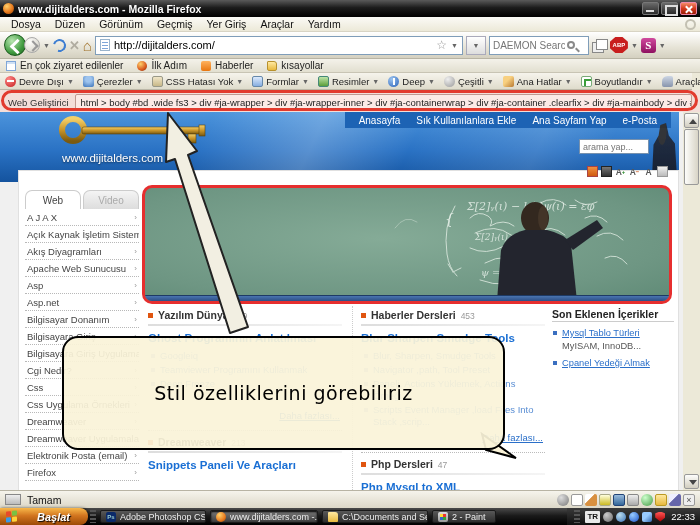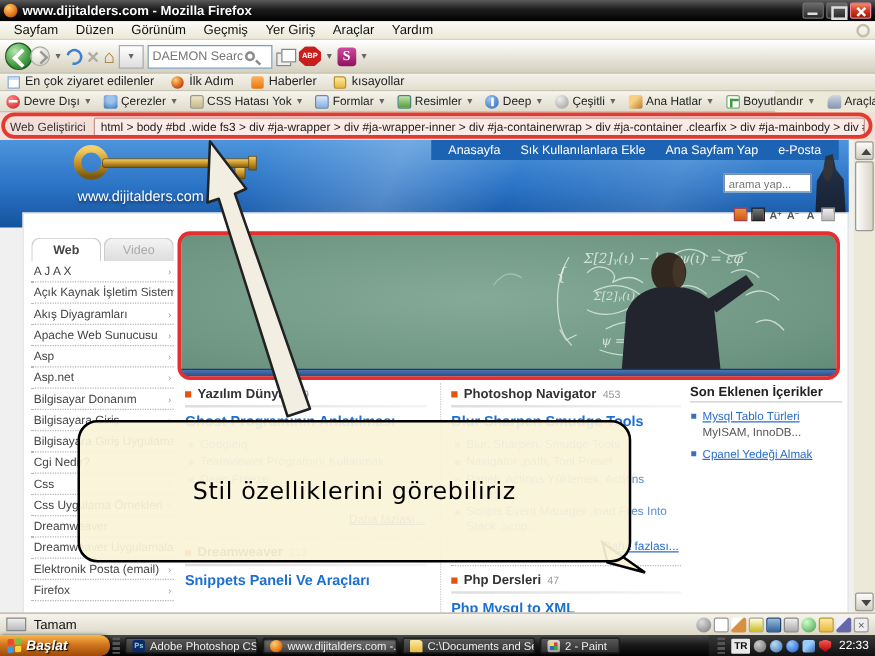--- a/index.html
+++ b/index.html
@@ -54,21 +54,21 @@
 
 #bmbar{position:absolute;left:0;top:59px;width:700px;height:14px;background:linear-gradient(#f4f2ea,#e2dfd0);display:flex;align-items:center;padding:0 6px;gap:14px;border-bottom:1px solid #c8c4b4}
 .bmi{display:flex;align-items:center;gap:4px;font-size:10px;color:#222;white-space:nowrap}
 .ic10{width:10px;height:10px;flex:0 0 auto}
 .ic-page{background:#fff;border:1px solid #7fa6d8;box-shadow:inset 0 2px 0 #cfe0f4}
 .ic-fx{border-radius:50%;background:radial-gradient(circle at 35% 30%,#ffd06a,#d8581e 60%,#7a2800)}
 .ic-rss{border-radius:2px;background:linear-gradient(#ffb25e,#e87610)}
 .ic-folder{background:linear-gradient(#ffe9a0,#e8b93e);border:1px solid #b8912c;border-radius:1px 3px 2px 2px}
 
 
-#devbar{position:absolute;left:0;top:73px;width:620px;height:17px;background:linear-gradient(#f6f4ec,#dfdccc);display:flex;align-items:center;padding:0 5px;gap:9px;border-bottom:1px solid #bbb7a7}
+#devbar{position:absolute;left:0;top:73px;width:692px;height:17px;background:linear-gradient(#f6f4ec,#dfdccc);display:flex;align-items:center;padding:0 5px;gap:9px;border-bottom:1px solid #bbb7a7}
 .dvi{display:flex;align-items:center;gap:3px;font-size:9.5px;color:#222;white-space:nowrap}
 .dv-ic{width:11px;height:11px;border-radius:2px;flex:0 0 auto;position:relative}
 .dv-block{border-radius:50%;background:radial-gradient(circle at 35% 30%,#f88,#c41e1e)}
 .dv-block::after{content:"";position:absolute;left:2px;top:4.5px;width:7px;height:2px;background:#fff}
 .dv-person{background:radial-gradient(circle at 50% 30%,#9ec4ee 30%,#3a72b8)}
 .dv-css{background:linear-gradient(#f0e6c8,#c8b888);border:1px solid #998}
 .dv-form{background:linear-gradient(#dceafc,#88aee0);border:1px solid #68a}
 .dv-img{background:linear-gradient(#bfe4a8,#5a9e3a);border:1px solid #487}
 .dv-info{border-radius:50%;background:radial-gradient(circle at 35% 30%,#9cc4f0,#2a62b8)}
 .dv-info::after{content:"";position:absolute;left:4.5px;top:2px;width:2px;height:7px;background:#fff}
@@ -105,21 +105,21 @@
 .cic.sq2{background:linear-gradient(#777,#333);border:1px solid #222;color:#eee}
 .cic .sup{font-size:6px;line-height:1}
 .cic.fp .sup{color:#2a8a2a}
 .cic.fm .sup{color:#d05010}
 .cic.prn{background:linear-gradient(#eee,#bbb);border:1px solid #999}
 
 
 #sidebar{position:absolute;left:25px;top:78px;width:114px;bottom:0}
 #sidetabs{display:flex;height:19px}
 .stab{flex:1;display:flex;align-items:center;justify-content:center;font-size:10px;border:1px solid #ccc;border-bottom:none;border-radius:7px 7px 0 0}
-.stab.active{background:#fff;color:#444;font-weight:bold}
+.stab.active{background:#fff;color:#444;font-weight:normal}
 .stab.idle{background:linear-gradient(#f4f4f4,#ddd);color:#aaa;margin-left:2px}
 #sidelist .sli{height:17px;display:flex;align-items:center;justify-content:space-between;border-bottom:1px dotted #b8b8b8;font-size:9.5px;color:#444;padding:0 2px;white-space:nowrap;overflow:hidden}
 #sidelist .sli .chev{color:#999;font-size:8px}
 
 
 #banner{position:absolute;left:142px;top:73px;width:530px;height:119px;border:3px solid #e62e2e;border-radius:10px;overflow:hidden;background:radial-gradient(ellipse at 45% 45%,#85ab97,#6e9683 70%,#5f8a76)}
 #banner svg{position:absolute;left:0;top:0}
 #banner .bluestrip{position:absolute;left:0;bottom:0;width:100%;height:6px;background:linear-gradient(#4a74b0,#2c4f86);border-top:1px solid #1d3a66}
 
 
@@ -158,21 +158,21 @@
 
 
 #statusbar{position:absolute;left:0;top:490px;width:700px;height:18px;background:linear-gradient(#f6f4ec,#dcd8c8);border-top:1px solid #b8b4a4;display:flex;align-items:center;padding:0 5px;gap:6px}
 #statusbar .stico{width:16px;height:11px;border:1px solid #888;background:linear-gradient(#eee,#bbb)}
 #statusbar .sttext{font-size:10.5px;color:#111}
 #statusbar .sticons{margin-left:auto;display:flex;gap:2px;align-items:center}
 .st-ic{width:12px;height:12px;border-radius:2px}
 
 
 #taskbar{position:absolute;left:0;top:508px;width:700px;height:17px;background:linear-gradient(#4a4a4a,#1a1a1a 45%,#000);display:flex;align-items:center}
-#startbtn{height:17px;width:88px;border-radius:0 8px 8px 0;background:linear-gradient(#f8b84a,#d2751f 45%,#9c4a06);display:flex;align-items:center;gap:4px;padding:0 8px 0 6px;box-shadow:1px 0 3px rgba(0,0,0,.6)}
+#startbtn{height:17px;width:88px;border-radius:0 8px 8px 0;background:linear-gradient(#f8b84a,#d2751f 45%,#9c4a06);display:flex;align-items:center;gap:20px;padding:0 8px 0 6px;box-shadow:1px 0 3px rgba(0,0,0,.6)}
 #startbtn .flag{width:11px;height:11px;display:grid;grid-template-columns:5px 5px;grid-template-rows:5px 5px;gap:1px;transform:skewY(-6deg)}
 #startbtn .flag i{border-radius:1px}
 #startbtn .f1{background:#e84a2a}#startbtn .f2{background:#7ac143}#startbtn .f3{background:#3a9ae8}#startbtn .f4{background:#ffd23a}
 #startbtn .stxt{color:#fff;font-size:11px;font-weight:bold;font-style:italic;text-shadow:1px 1px 1px #000}
 .tsep{width:6px;height:13px;margin:0 2px;background:repeating-linear-gradient(180deg,#555 0 2px,transparent 2px 4px)}
 .task{height:13px;margin:0 2px;flex:0 0 auto;display:flex;align-items:center;gap:4px;padding:0 5px;border-radius:2px;background:linear-gradient(#585858,#2e2e2e);border:1px solid #1a1a1a;color:#eee;font-size:9px;white-space:nowrap;overflow:hidden}
 .task.active{background:linear-gradient(#7a7a7a,#3e3e3e);box-shadow:inset 0 1px 2px #000}
 .task .tic{width:10px;height:10px;flex:0 0 auto;border-radius:2px}
 .tic.ps{background:#0a2a6a;color:#9cc;font-size:6px;display:flex;align-items:center;justify-content:center;font-weight:bold}
 .tic.fx{border-radius:50%;background:radial-gradient(circle at 35% 30%,#ffd06a,#e87a1e 60%,#8a3c00)}
@@ -204,37 +204,43 @@
     <span class="fx-orb"></span>
     <span class="t">www.dijitalders.com - Mozilla Firefox</span>
     <span class="winbtns">
       <span class="wbtn min"></span>
       <span class="wbtn max"></span>
       <span class="wbtn close"></span>
     </span>
   </div>
 
   <div id="menubar">
-    <span class="mi">Sayfam</span>
+    <span class="mi">Dosya</span>
     <span class="mi">Düzen</span>
     <span class="mi">Görünüm</span>
     <span class="mi">Geçmiş</span>
     <span class="mi">Yer Giriş</span>
     <span class="mi">Araçlar</span>
     <span class="mi">Yardım</span>
     <span class="throbber"></span>
   </div>
 
   <div id="navbar">
     <span class="backbtn"></span>
     <span class="fwdbtn"></span>
     <span class="caret">▼</span>
     <span class="refresh"></span>
     <span class="stopx">✕</span>
     <span class="homeic">⌂</span>
+    <span class="urlbar">
+      <span class="pageic"></span>
+      <span class="urltext">http://dijitalders.com/</span>
+      <span class="star">☆</span>
+      <span class="caret">▼</span>
+    </span>
     <span class="sdrop">
         <span class="caret">▼</span>
       </span>
     <span class="searchbox">
       <input readonly="" placeholder="DAEMON Search" style="">
       <span class="mag"></span>
     </span>
     <span class="winsic"></span>
     <span class="abp">ABP</span>
     <span class="caret">▼</span>
@@ -480,21 +486,21 @@
           <span class="sec-title">Dreamweaver</span>
           <span class="sec-count">213</span>
         </div>
       <div class="sec-rule"></div>
       <div class="art-link">Snippets Paneli Ve Araçları</div>
     </div>
 
     <div class="col" id="col2">
       <div class="sec-head">
           <span class="sec-bullet"></span>
-          <span class="sec-title">Photoshop Navigator</span>
+          <span class="sec-title">Haberler Dersleri</span>
           <span class="sec-count">453</span>
         </div>
       <div class="sec-rule"></div>
       <div class="art-link">Blur Sharpen Smudge Tools</div>
       <ul class="llist">
         <li>Blur, Sharpen, Smudge Tools</li>
         <li>Navigator ,path, Tool Preset</li>
         <li>Paneli, Actions Yüklemek, Actions Örneği</li>
         <li>Scripts Event Manager ,load Files Into Stack ,scrip...</li>
       </ul>

